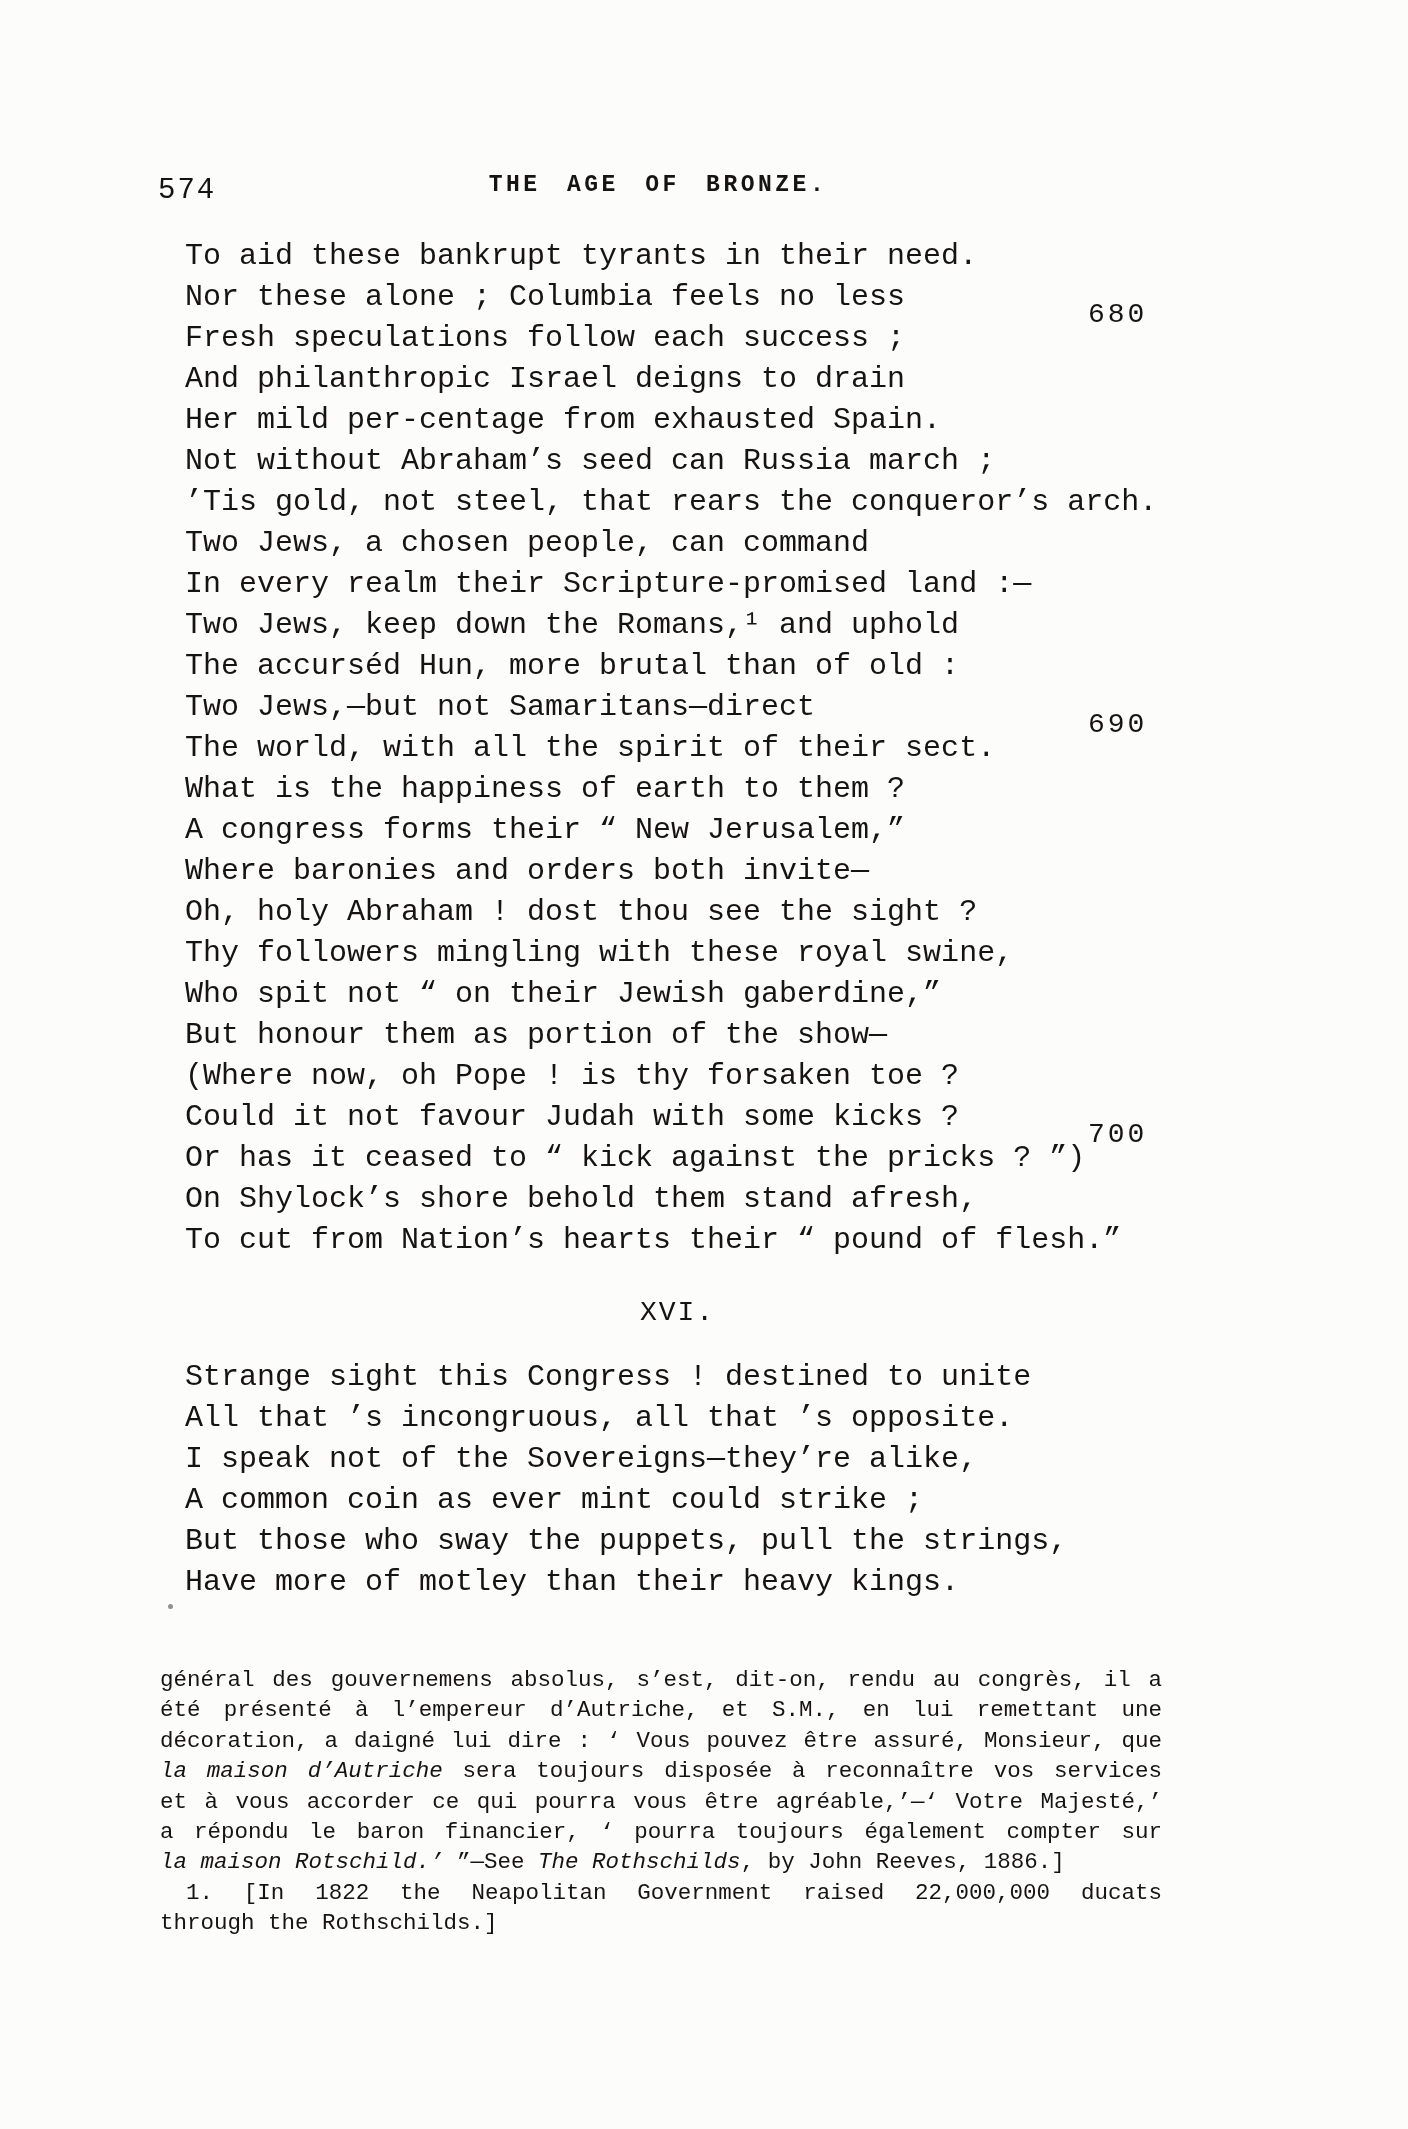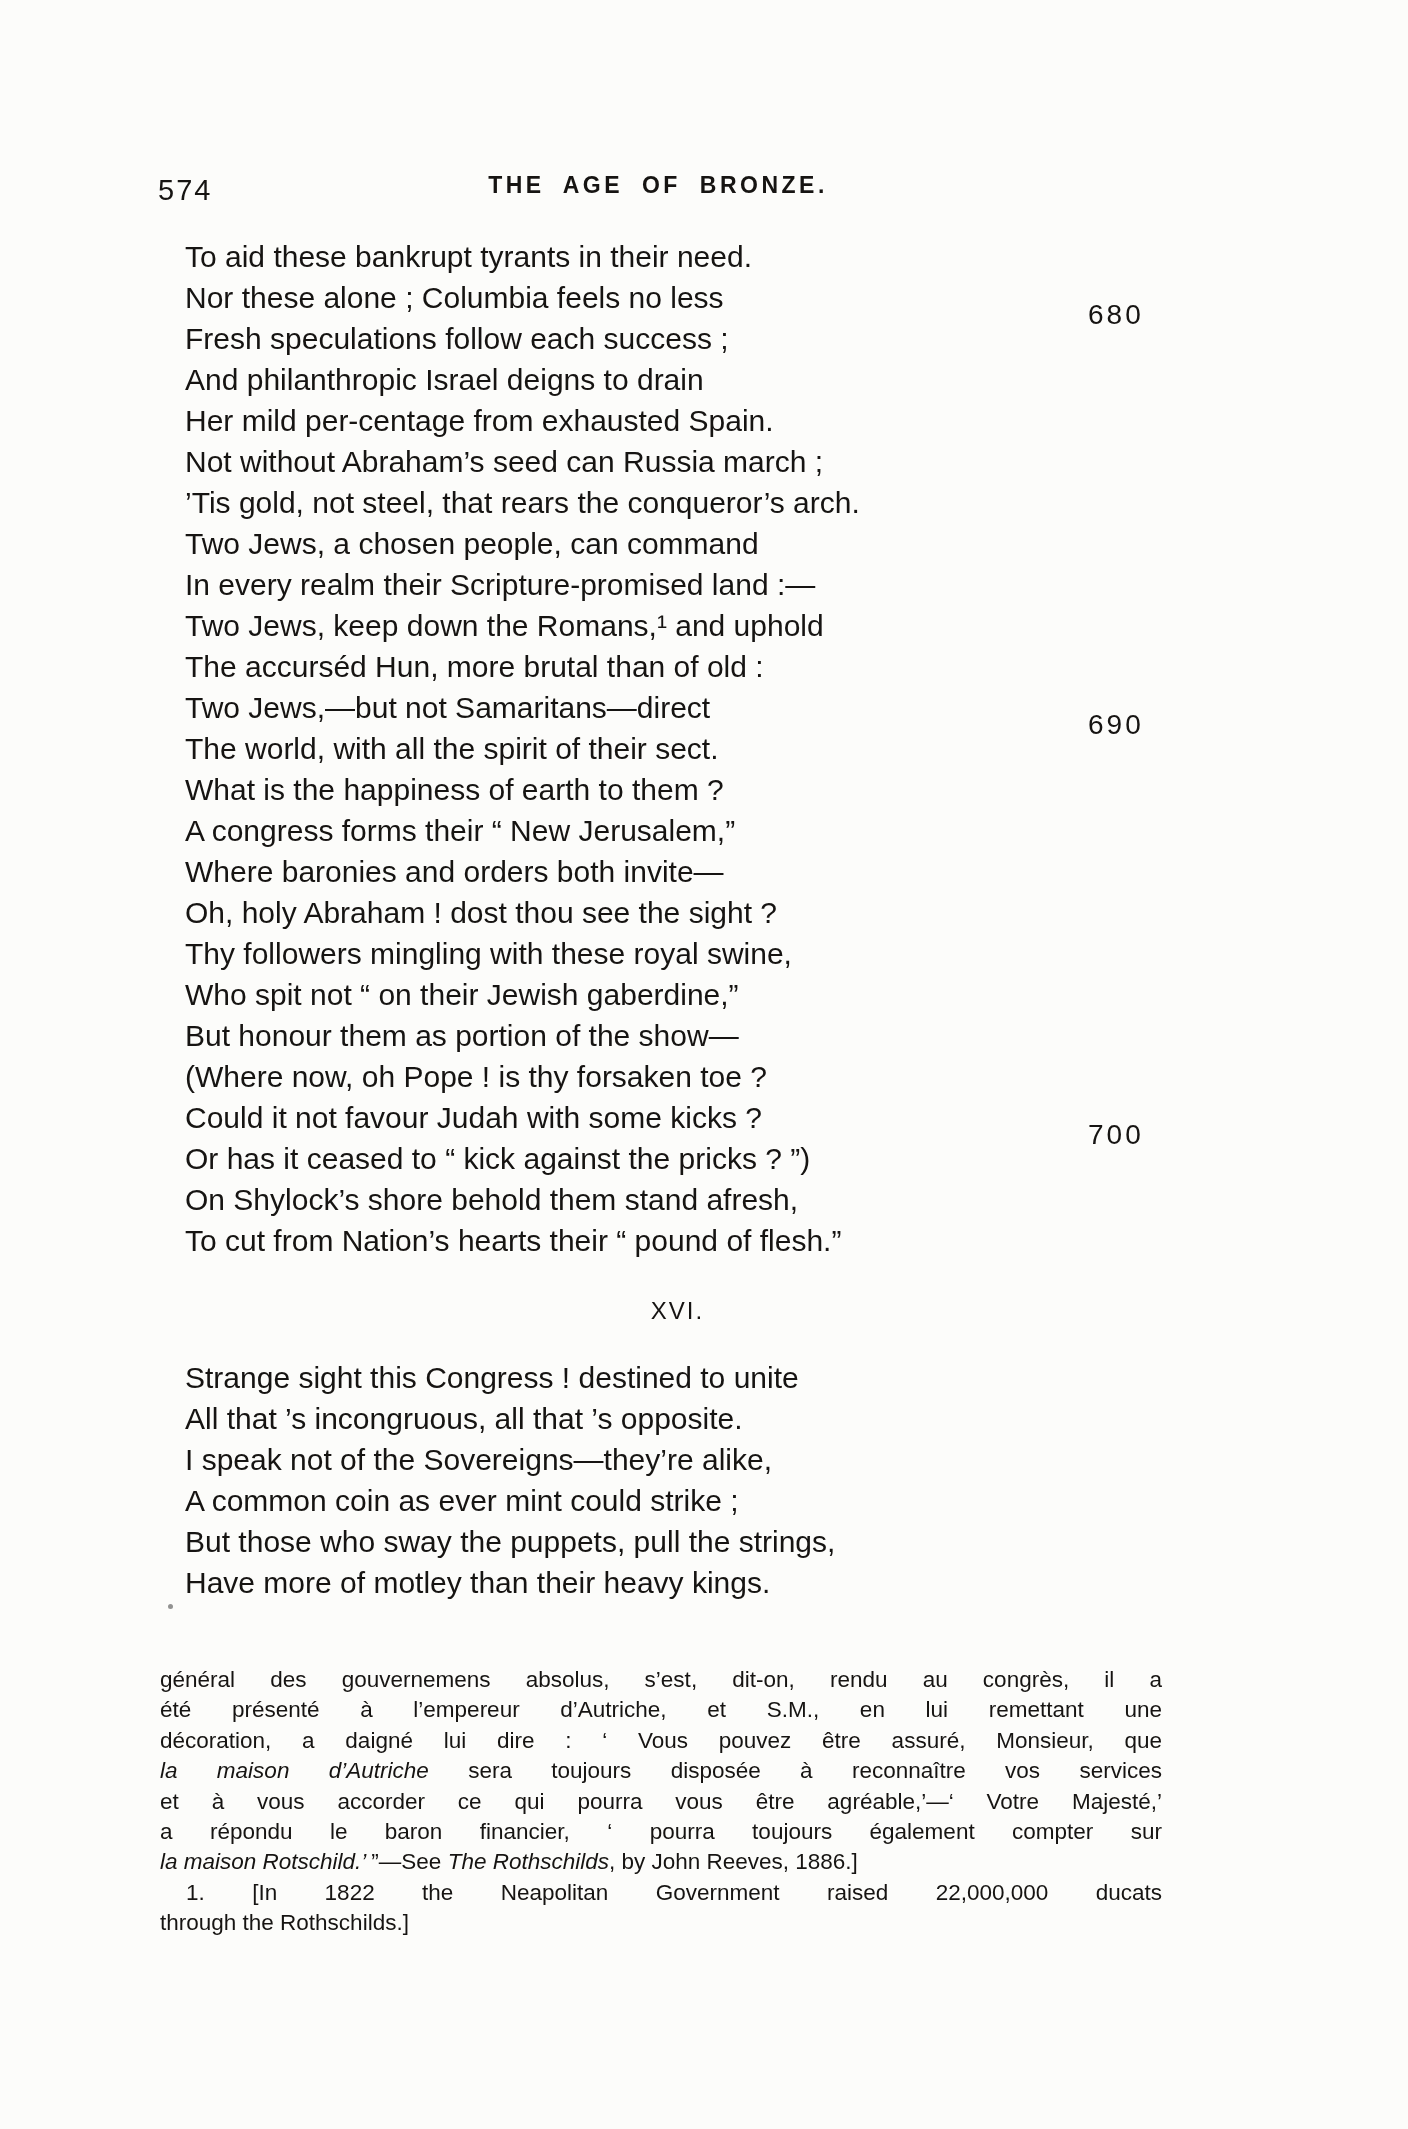--- a/index.html
+++ b/index.html
@@ -1,21 +1,21 @@
 <!DOCTYPE html>
 <html><head>
 <meta charset="utf-8">
 <style>
   html, body { margin: 0; padding: 0; background: #ffffff; }
   .page {
     position: relative;
     width: 1408px;
     height: 2129px;
     background: #fcfcfa;
-    font-family: Liberation Sans, sans-serif;
+    font-family: Liberation Mono, monospace;
     color: #161412;
     overflow: hidden;
   }
   .header {
     position: absolute;
     top: 172px;
     left: 158px;
     width: 1000px;
     height: 36px;
   }
@@ -54,21 +54,21 @@
     top: 17px;
     font-size: 28px;
     letter-spacing: 3px;
   }
   .section-heading {
     position: absolute;
     top: 1297px;
     left: 185px;
     width: 985px;
     text-align: center;
-    font-size: 24px;
+    font-size: 28px;
     letter-spacing: 2px;
   }
   .footnotes {
     position: absolute;
     top: 1628px;
     left: 160px;
     width: 1002px;
     font-size: 22.5px;
     margin-top: 37px;
   }

